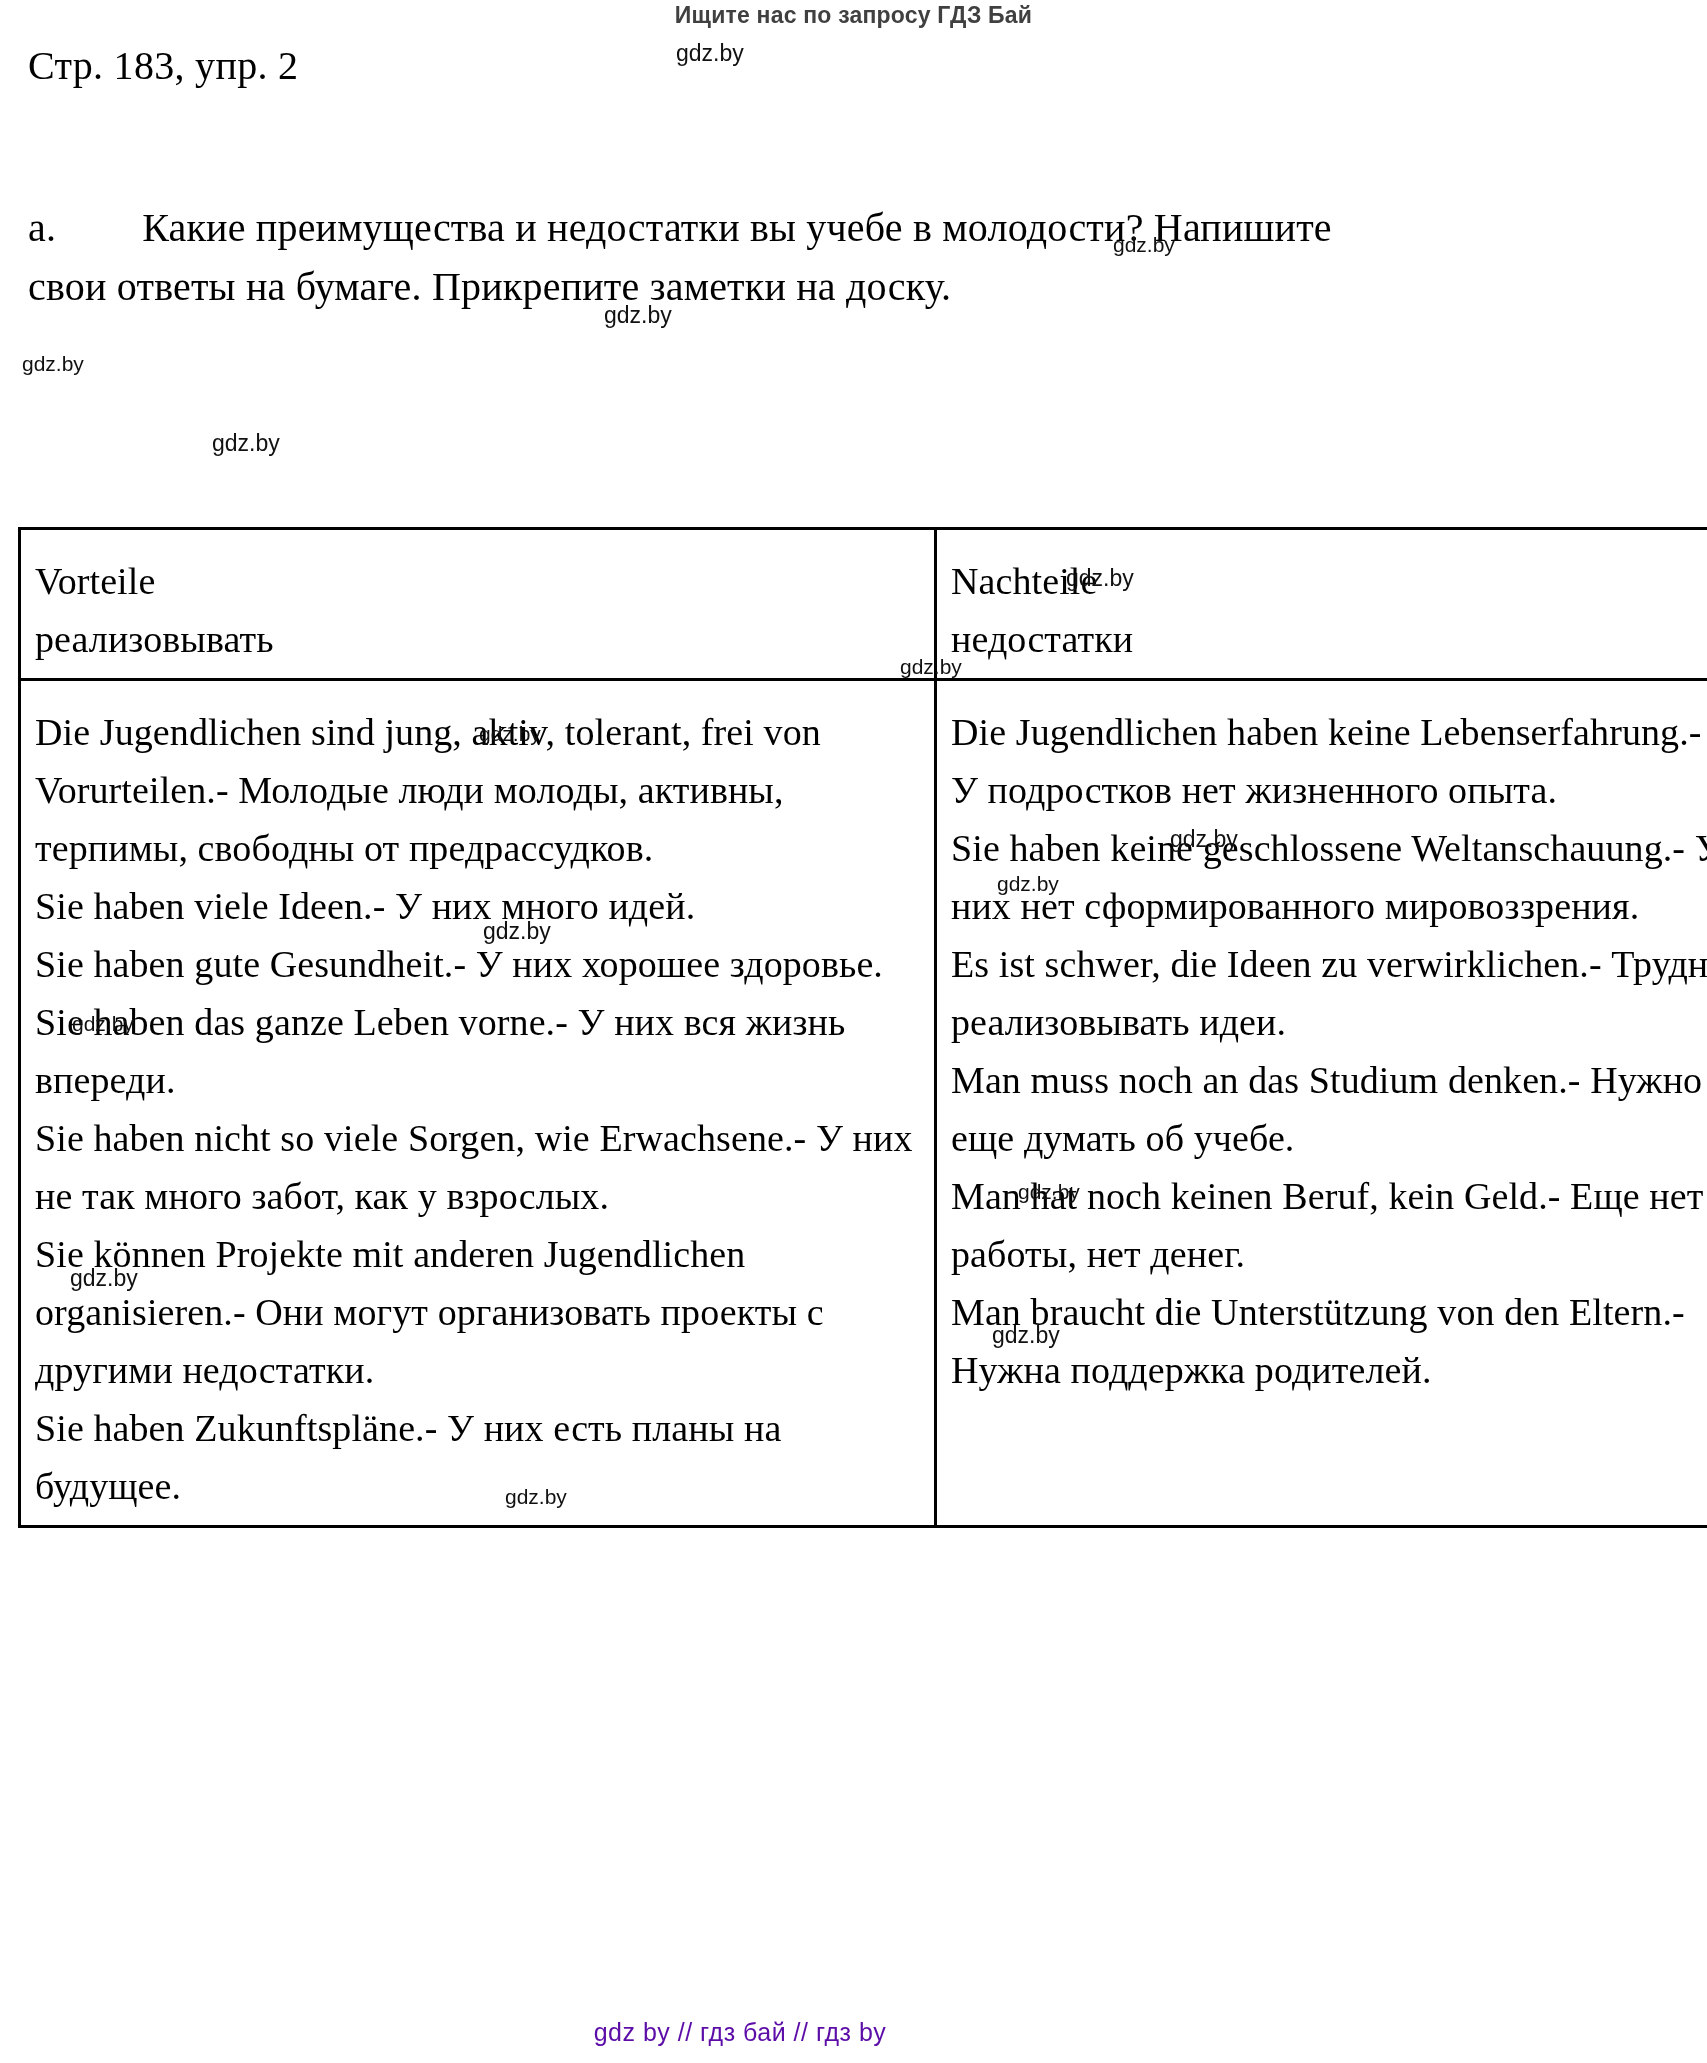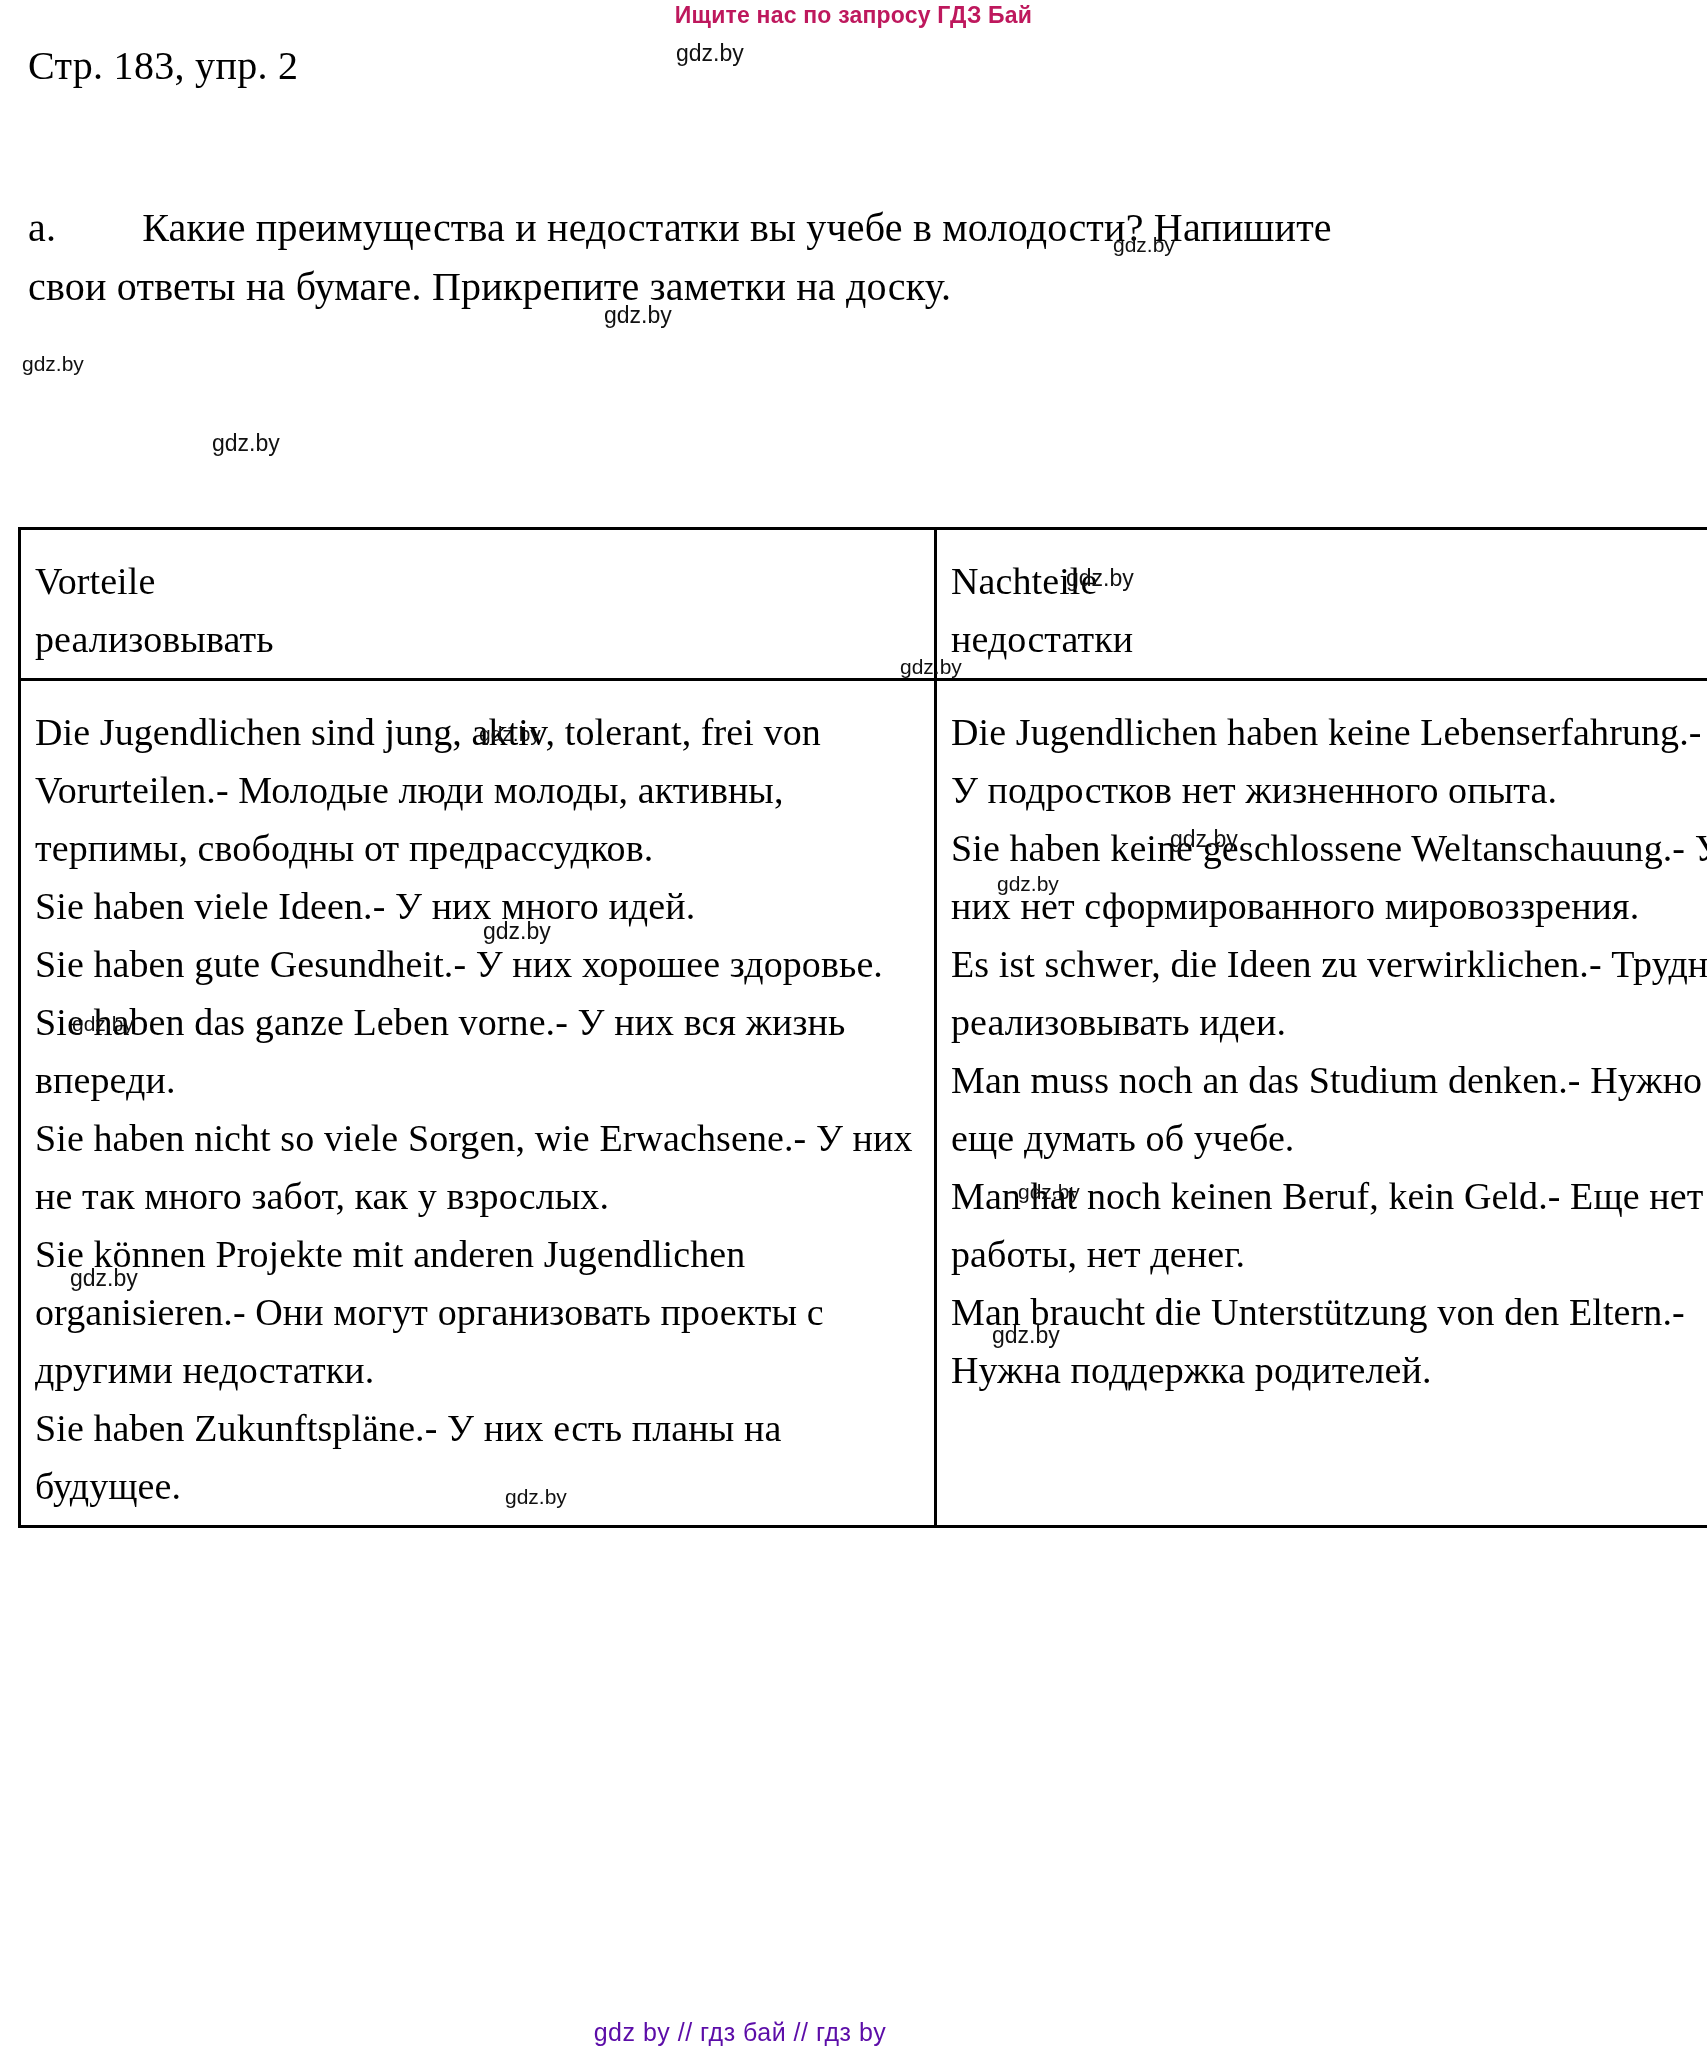--- a/index.html
+++ b/index.html
@@ -19,21 +19,21 @@
   
   .promo {
     position: absolute;
     top: 2px;
     left: 0;
     width: 1707px;
     text-align: center;
     font-family: "Liberation Sans", sans-serif;
     font-size: 23px;
     font-weight: bold;
-    color: #be185d;
+    color: #404040;
     letter-spacing: 0.2px;
   }
 
   
   .wm {
     position: absolute;
     font-family: "Liberation Sans", sans-serif;
     font-size: 23px;
     font-weight: 400;
     color: #111111;

